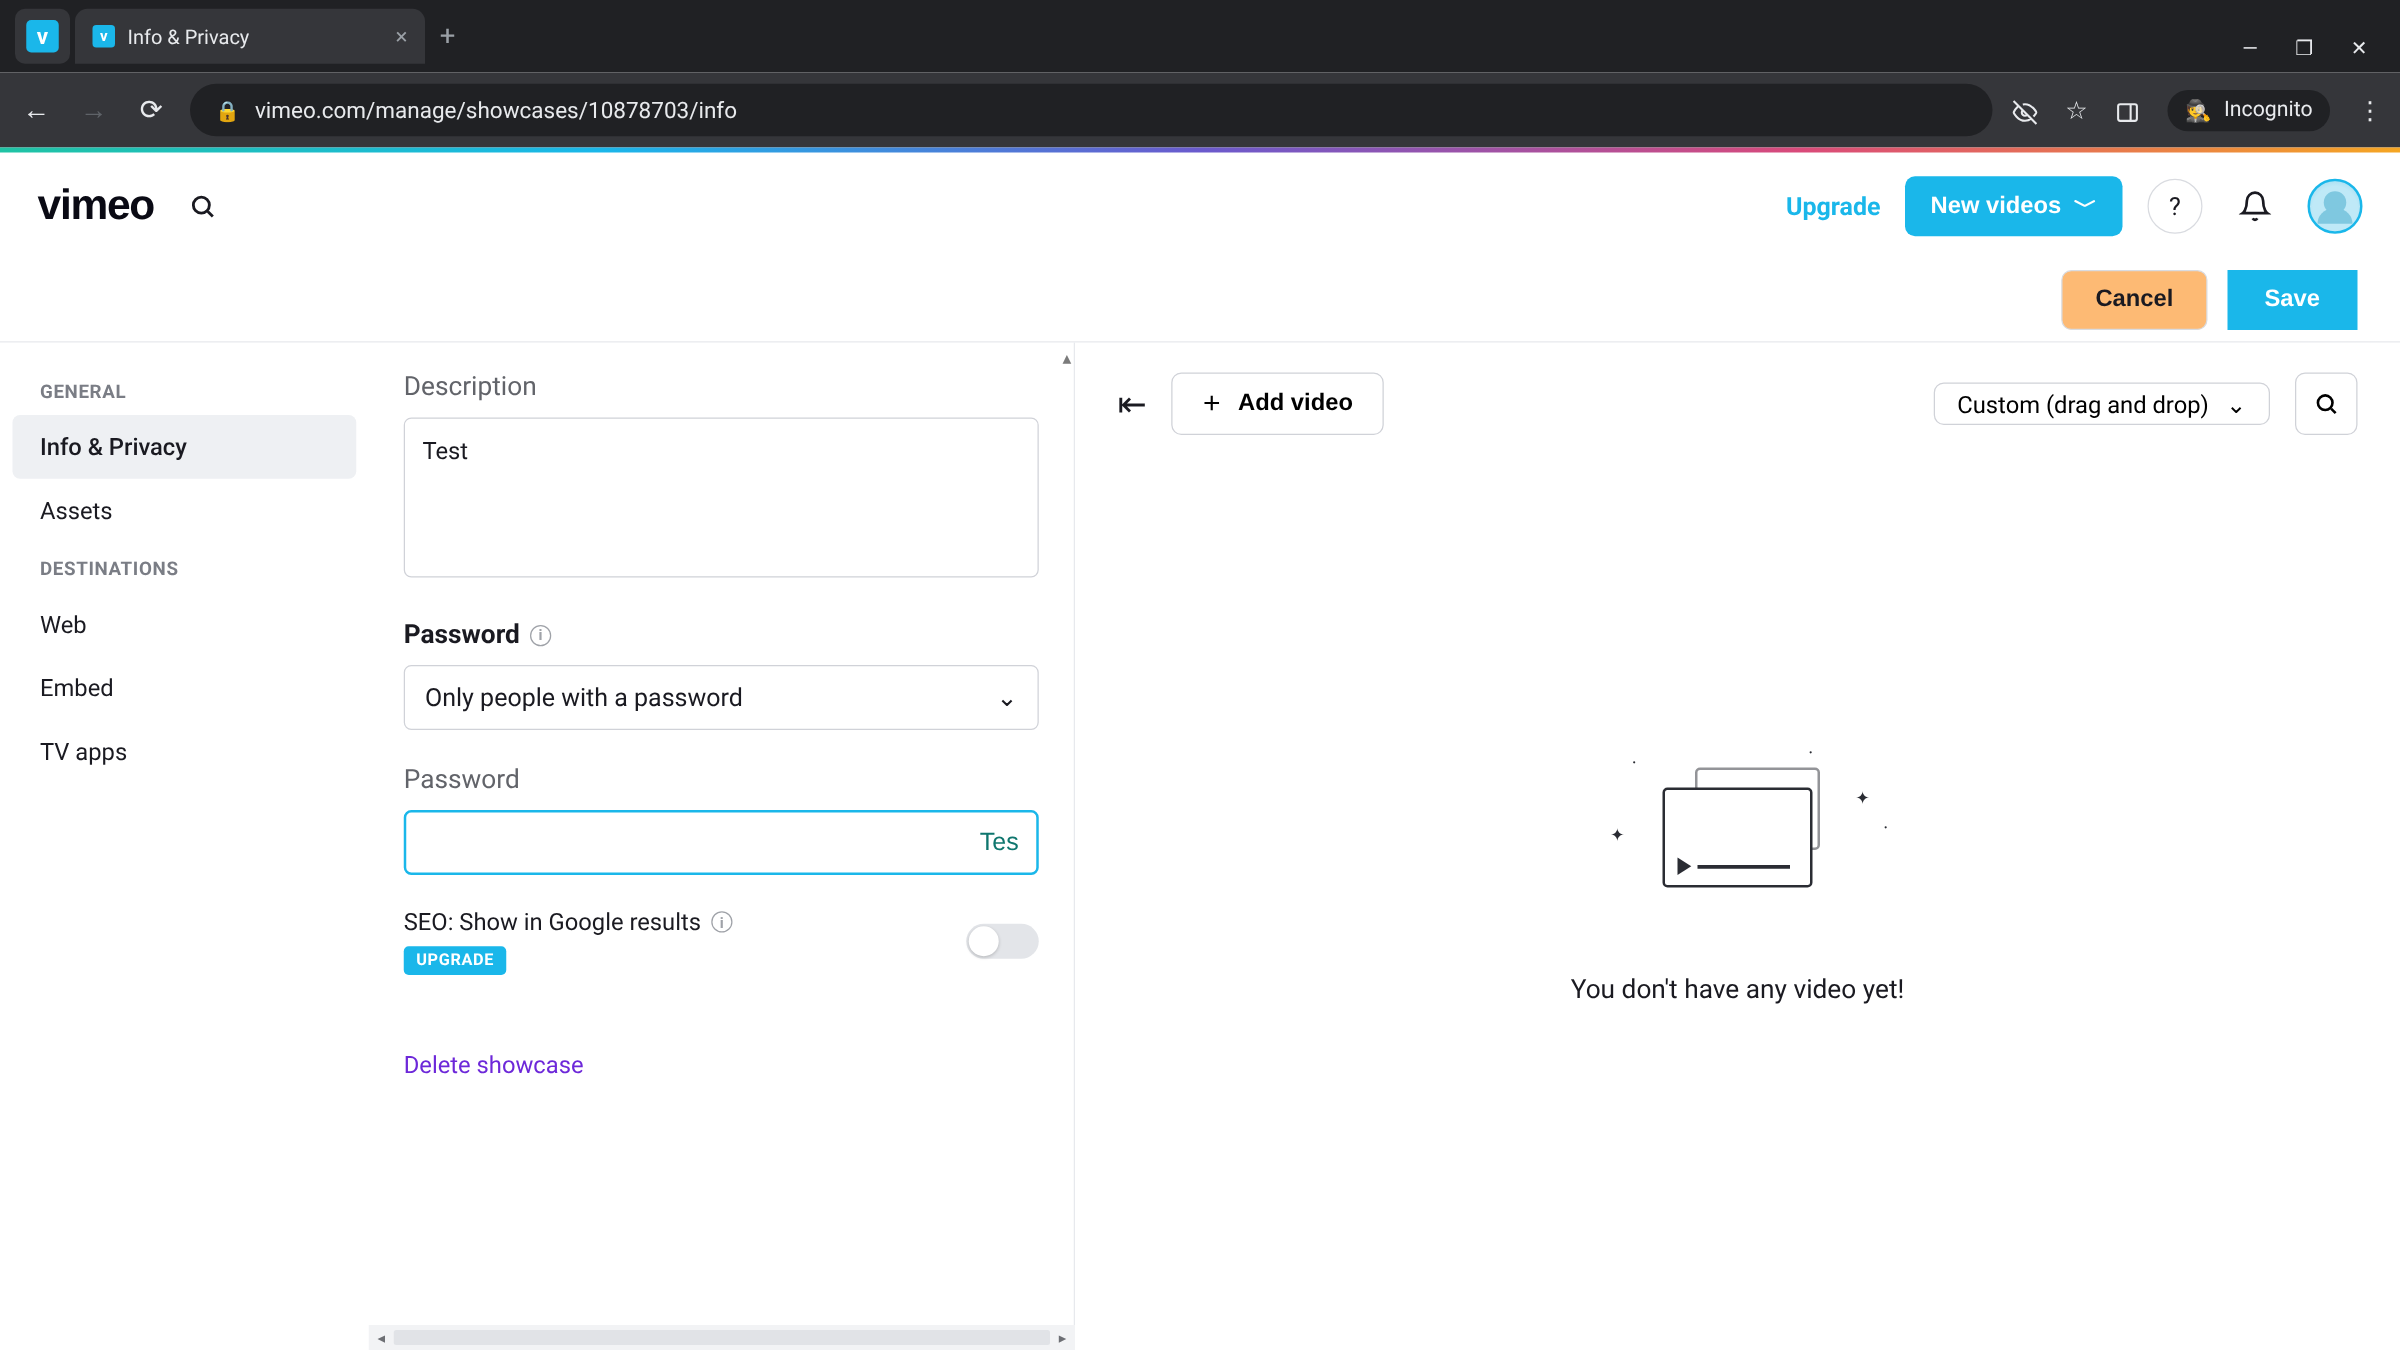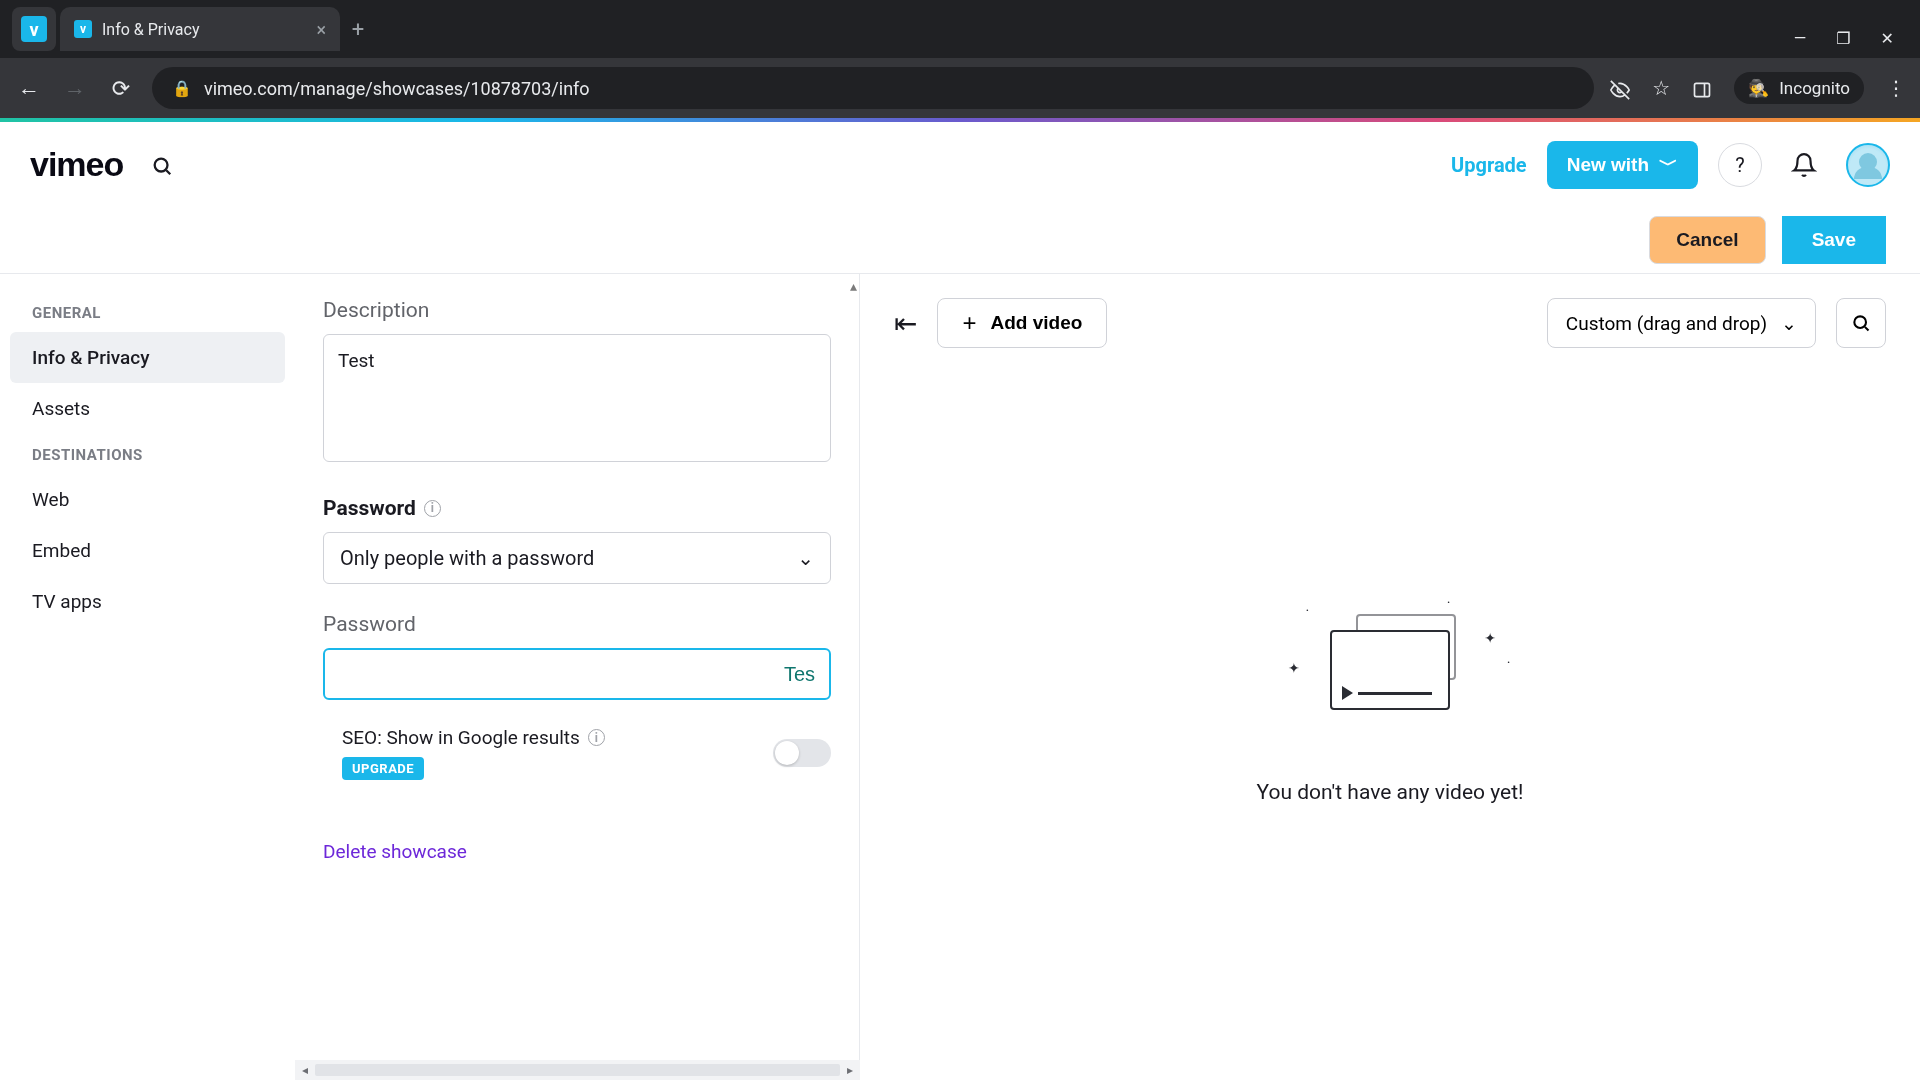--- a/index.html
+++ b/index.html
@@ -49,33 +49,33 @@
   
   .form-col { width:565px; border-left:0; border-right:1px solid #e7e9ed; padding:18px 28px 20px; position:relative; overflow-y:auto;}
   .scroll-up-arrow { position:absolute; right:2px; top:4px; color:#7b7b7b; font-size:14px;}
   .form-label { color:#62646a; font-size:21px; margin:6px 0 12px; display:flex; align-items:center; gap:8px;}
   .form-label.strong { color:#1a1a21; font-weight:700;}
   .info-dot { width:17px; height:17px; border:1.5px solid #9fa2a8; color:#9fa2a8; border-radius:50%; display:inline-flex; align-items:center; justify-content:center; font-size:12px; font-weight:700;}
   .textarea { width:100%; height:128px; border:1px solid #d0d2d8; border-radius:6px; padding:14px; font-size:19px; color:#1a1a21; resize:none; font-family:inherit;}
   .select { width:100%; height:52px; border:1px solid #d0d2d8; border-radius:6px; padding:0 16px; font-size:20px; color:#1a1a21; display:flex; align-items:center; justify-content:space-between; background:#fff; cursor:pointer;}
   .chev { color:#1a1a21; }
   .pw-input { width:100%; height:52px; border:2px solid #1ab7ea; border-radius:6px; padding:16px 14px; font-size:20px; color:#0f766e; outline:none;text-align:right;}
-  .seo-row { display:flex; align-items:center; justify-content:space-between; margin-top:26px;margin-left:19px;}
+  .seo-row { display:flex; align-items:center; justify-content:space-between; margin-top:26px;}
   .seo-text { font-size:19px; color:#1a1a21; display:flex; align-items:center; gap:8px;}
   .upgrade-badge { display:inline-block; background:#1ab7ea; color:#fff; font-size:13px; font-weight:700; padding:4px 10px; border-radius:4px; margin-top:8px; letter-spacing:.5px;}
   .toggle { width:58px; height:28px; background:#e3e5e9; border-radius:20px; position:relative; cursor:pointer;}
   .toggle::after { content:""; position:absolute; width:24px; height:24px; background:#fff; border-radius:50%; top:2px; left:2px; box-shadow:0 1px 3px rgba(0,0,0,.2);}
   .delete-link { color:#6d28d9; font-size:19px; margin-top:60px; cursor:pointer; display:inline-block;}
   
   .preview { flex:1; padding:24px 34px; display:flex; flex-direction:column;}
   .preview-top { display:flex; align-items:center; gap:20px;}
   .back-start { font-size:28px; color:#1a1a21; cursor:pointer; font-weight:300;}
   .add-video-btn { border:1px solid #d0d2d8; background:#fff; height:50px; padding:0 24px; border-radius:8px; font-size:19px; font-weight:700; display:flex; align-items:center; gap:14px; cursor:pointer;}
   .plus { font-size:24px; font-weight:400;}
-  .sort-dd { margin-left:auto; border:1px solid #d0d2d8; height:50px; border-radius:8px; padding:0 18px; display:flex; align-items:center; gap:14px; font-size:19px; cursor:pointer;}
+  .sort-dd { margin-left:auto; border:1px solid #d0d2d8; height:34px; border-radius:8px; padding:0 18px; display:flex; align-items:center; gap:14px; font-size:19px; cursor:pointer;}
   .search-box { border:1px solid #d0d2d8; width:50px; height:50px; border-radius:8px; display:flex; align-items:center; justify-content:center; font-size:20px; cursor:pointer;}
   .empty-state { flex:1; display:flex; flex-direction:column; align-items:center; justify-content:center; gap:40px;}
   .empty-illus { width:180px; height:140px; position:relative;}
   .empty-illus .rect { position:absolute; border:2.5px solid #2a2c33; background:#fff; border-radius:4px;}
   .empty-illus .r1 { width:120px; height:80px; left:30px; top:30px; z-index:2;}
   .empty-illus .r2 { width:100px; height:66px; left:56px; top:14px; z-index:1; opacity:.5;}
   .empty-illus .play { position:absolute; left:42px; top:86px; width:0; height:0; border-left:11px solid #2a2c33; border-top:7px solid transparent; border-bottom:7px solid transparent; z-index:3;}
   .empty-illus .line { position:absolute; left:58px; top:92px; width:74px; height:2.5px; background:#2a2c33; z-index:3;}
   .sparkle { position:absolute; color:#2a2c33; font-size:14px;}
   .empty-text { font-size:21px; color:#1a1a21;}
@@ -145,21 +145,21 @@
     </div>
     <span class="search-icn">
       <svg class="icon" viewBox="0 0 24 24" fill="none" stroke="currentColor" stroke-width="2.5">
           <circle cx="11" cy="11" r="7"></circle>
           <line x1="21" y1="21" x2="16.65" y2="16.65"></line>
         </svg>
     </span>
     <div class="hdr-right">
       <span class="upgrade-link">Upgrade</span>
       <button class="new-video-btn">
-        <span>New with</span>
+        <span>New videos</span>
         <span>﹀</span>
       </button>
       <div class="hdr-icn">?</div>
       <div class="hdr-icn" style="border:none">
         <svg class="icon" style="font-size:26px" viewBox="0 0 24 24" fill="none" stroke="currentColor" stroke-width="2">
             <path d="M18 8a6 6 0 1 0-12 0c0 7-3 9-3 9h18s-3-2-3-9"></path>
             <path d="M13.73 21a2 2 0 0 1-3.46 0"></path>
           </svg>
       </div>
       <div class="avatar"></div>

